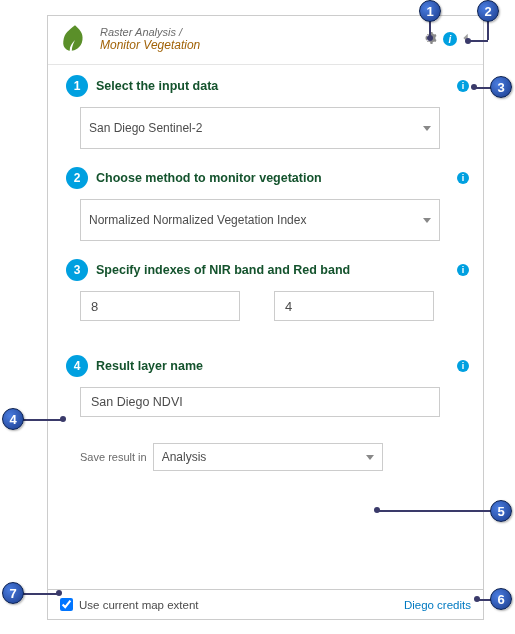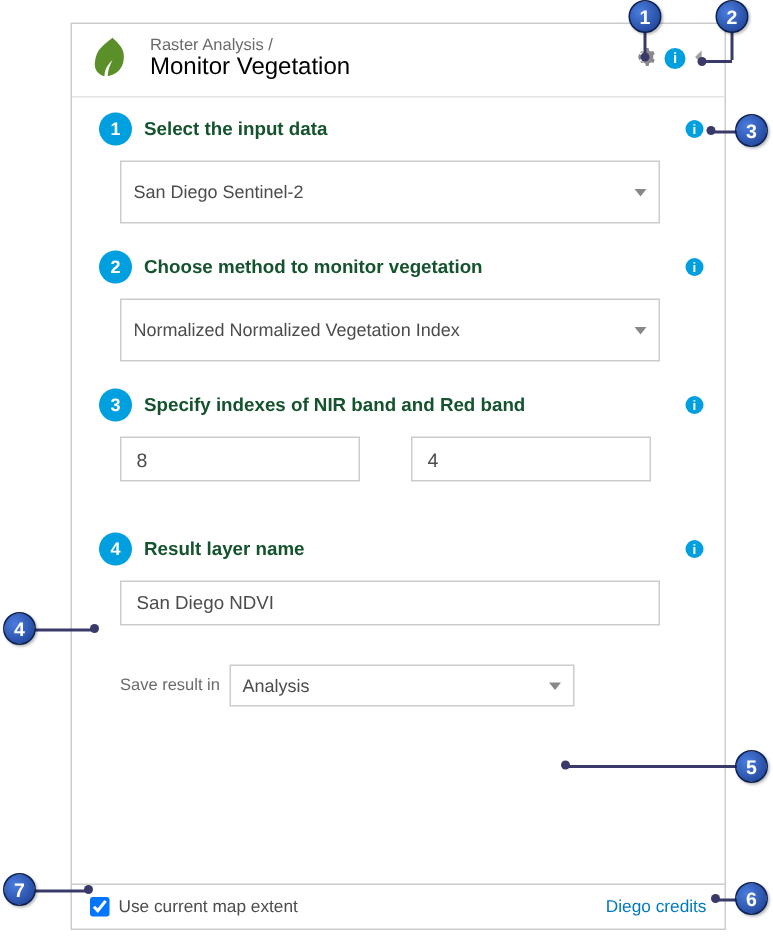--- a/index.html
+++ b/index.html
@@ -22,29 +22,30 @@
     background: #fff;
     display: flex;
     flex-direction: column;
   }
   .panel-header {
     display: flex;
     align-items: center;
     padding: 6px 10px 8px 10px;
     border-bottom: 1px solid #e5e5e5;
     position: relative;
+    font-style: italic;
   }
   .leaf-icon {
     width: 34px; height: 34px;
     color: #5a8f29;
     flex-shrink: 0;
   }
   .header-titles { margin-left: 8px; flex: 1; }
   .breadcrumb { font-size: 11px; color: #6a6a6a; }
-  .tool-title { font-size: 16px; color: #000000; font-weight: 400; }
+  .tool-title { font-size: 12px; color: #a16207; font-weight: 400; }
   .header-icons { display: flex; align-items: center; gap: 2px; }
   .gear, .info-blue, .collapse-chevron { cursor: pointer; }
   .gear svg { width: 16px; height: 16px; color: #8a8a8a; }
   .info-blue {
     width: 14px; height: 14px; border-radius: 50%;
     background: #00a0e0; color: #fff; font-weight: bold;
     font-size: 10px; display: inline-flex; align-items: center; justify-content: center;
   }
   .info-blue.small { width: 12px; height: 12px; font-size: 9px; }
   .collapse-chevron svg { width: 14px; height: 14px; color: #a0a0a0; }

